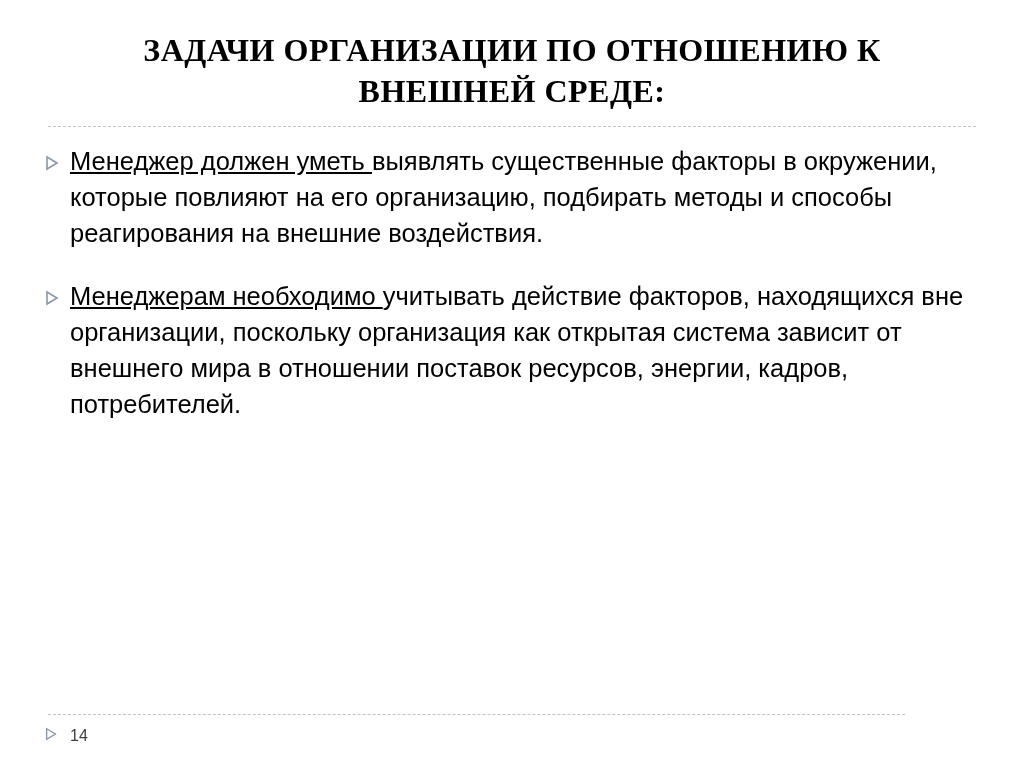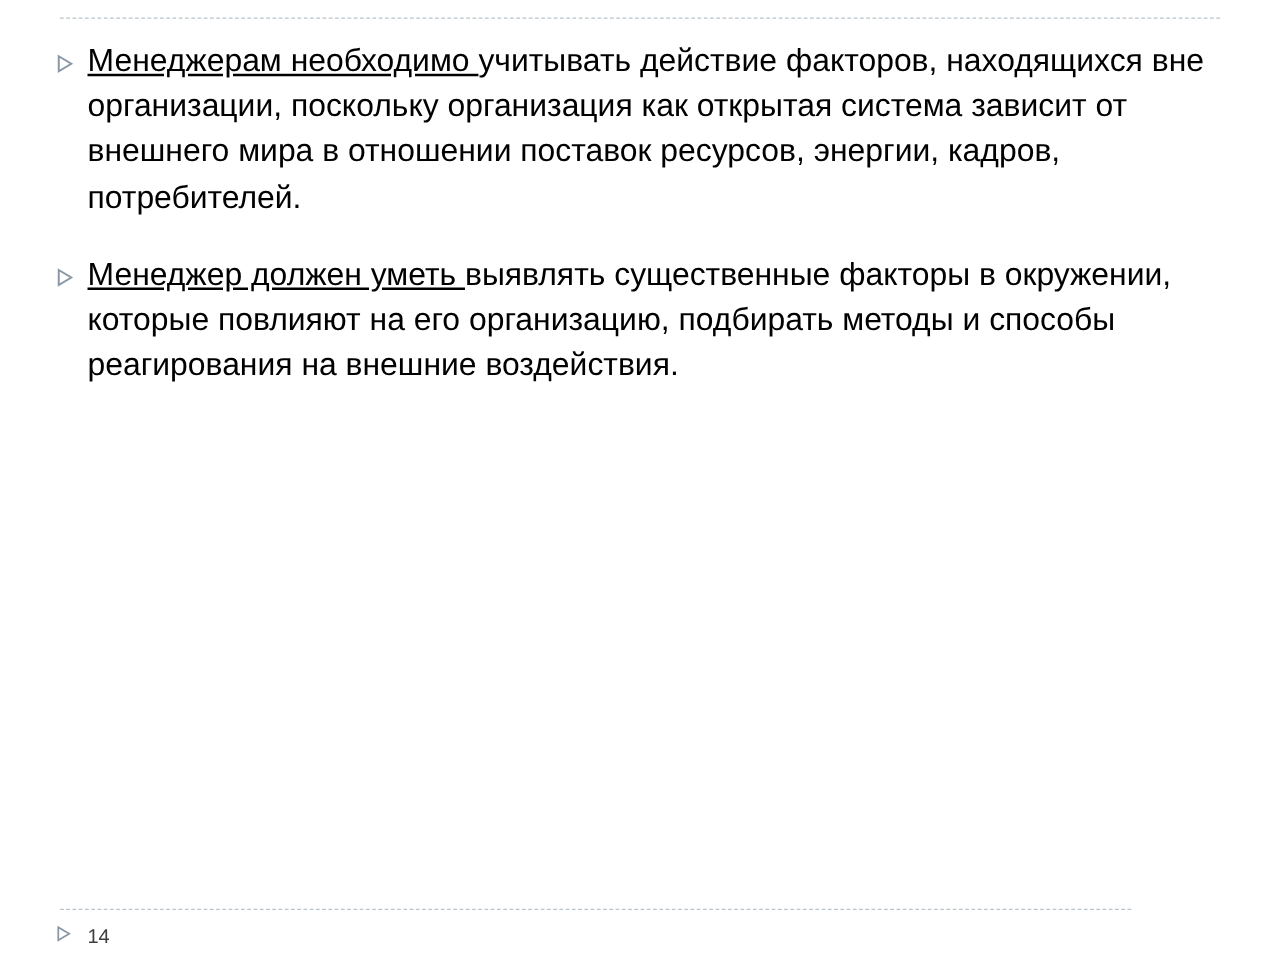--- a/index.html
+++ b/index.html
@@ -94,41 +94,44 @@
     font-family: "Liberation Sans", sans-serif;
     font-size: 16px;
     color: #3f3f3f;
   }
 </style>
 </head>
 <body>
 
 <div class="slide">
 
+  <div class="title-block">
+    <h1 class="slide-title">ЗАДАЧИ ОРГАНИЗАЦИИ ПО ОТНОШЕНИЮ К ВНЕШНЕЙ СРЕДЕ:</h1>
+  </div>
 
   <hr class="divider">
 
   <div class="body-block">
 
     <div class="bullet-row">
       <span class="bullet-marker">
         <svg width="16" height="16" viewBox="0 0 16 16" aria-hidden="true">
           <polygon points="3,2 13,8 3,14" fill="none" stroke="#8a98a6" stroke-width="1.6"></polygon>
         </svg>
       </span>
-      <span class="bullet-text"><span class="lead">Менеджерам необходимо </span><span>учитывать действие факторов, находящихся вне организации, поскольку организация как открытая система зависит от внешнего мира в отношении поставок ресурсов, энергии, кадров, потребителей.</span></span>
+      <span class="bullet-text"><span class="lead">Менеджер должен уметь </span><span>выявлять существенные факторы в окружении, которые повлияют на его организацию, подбирать методы и способы реагирования на внешние воздействия.</span></span>
     </div>
 
     <div class="bullet-row">
       <span class="bullet-marker">
         <svg width="16" height="16" viewBox="0 0 16 16" aria-hidden="true">
           <polygon points="3,2 13,8 3,14" fill="none" stroke="#8a98a6" stroke-width="1.6"></polygon>
         </svg>
       </span>
-      <span class="bullet-text"><span class="lead">Менеджер должен уметь </span><span>выявлять существенные факторы в окружении, которые повлияют на его организацию, подбирать методы и способы реагирования на внешние воздействия.</span></span>
+      <span class="bullet-text"><span class="lead">Менеджерам необходимо </span><span>учитывать действие факторов, находящихся вне организации, поскольку организация как открытая система зависит от внешнего мира в отношении поставок ресурсов, энергии, кадров, потребителей.</span></span>
     </div>
 
 
   </div>
 
   <div class="footer">
     <hr class="footer-divider">
     <div class="footer-row">
       <span class="footer-marker">
         <svg width="14" height="14" viewBox="0 0 16 16" aria-hidden="true">

